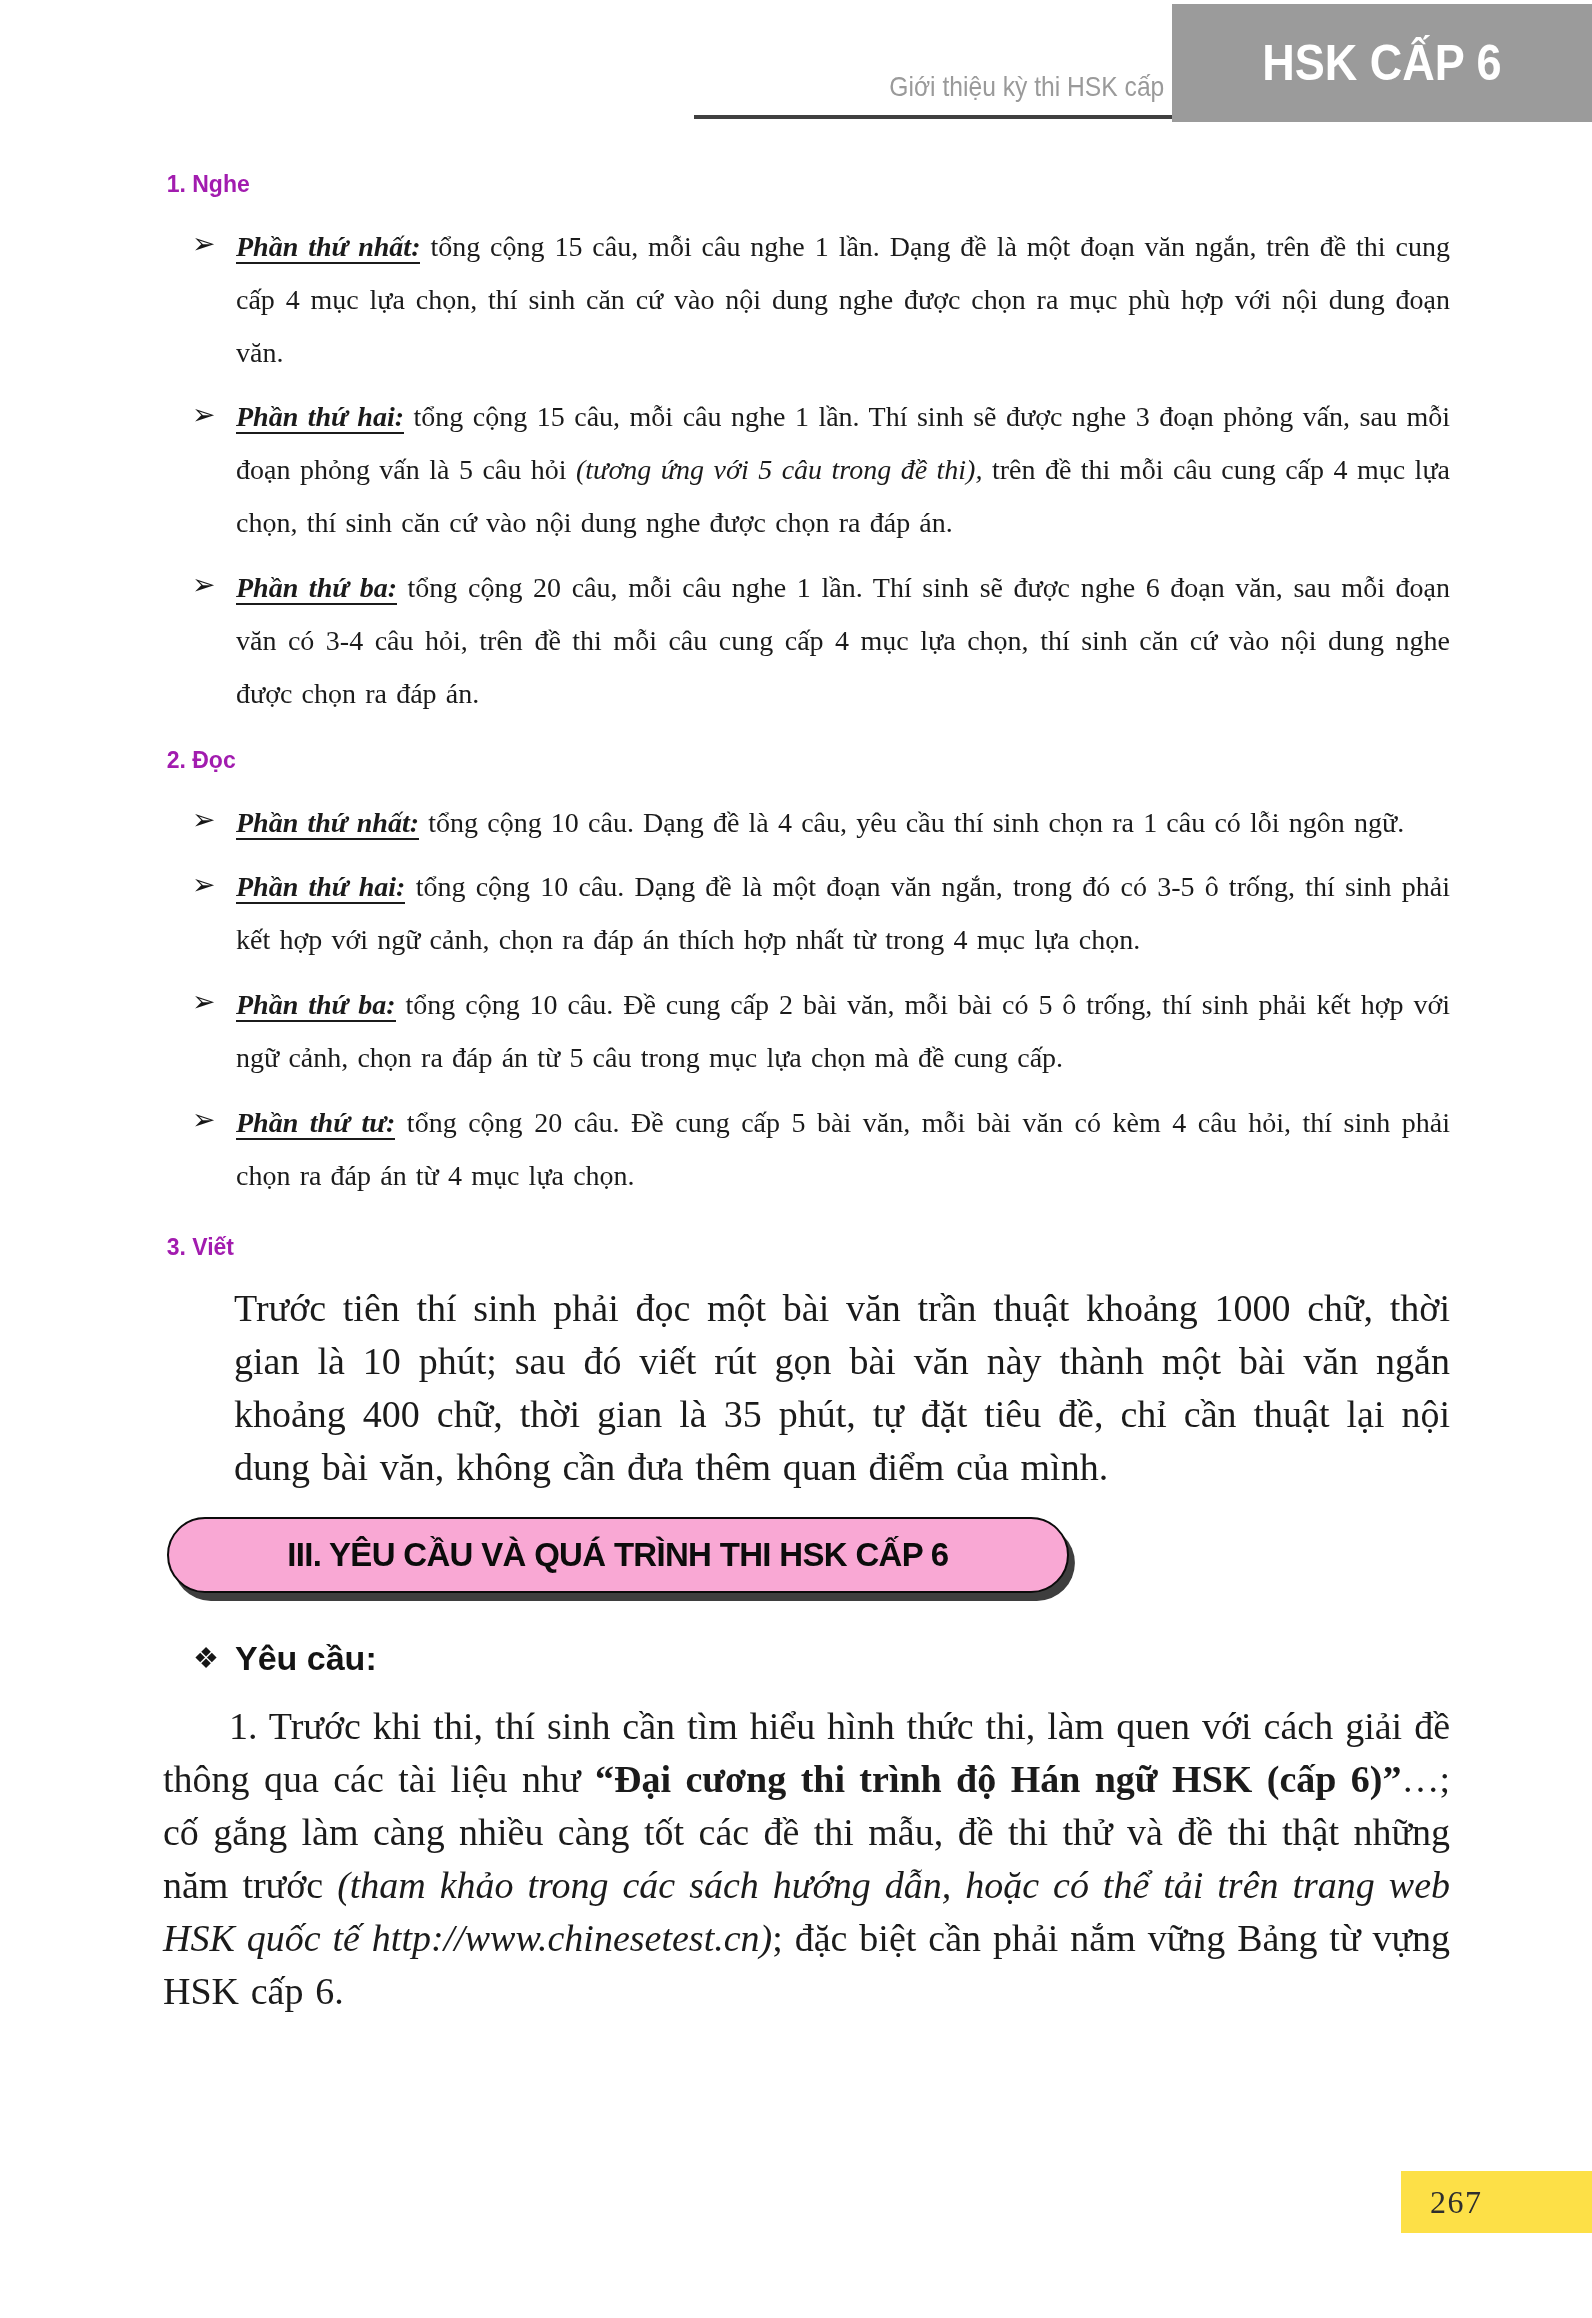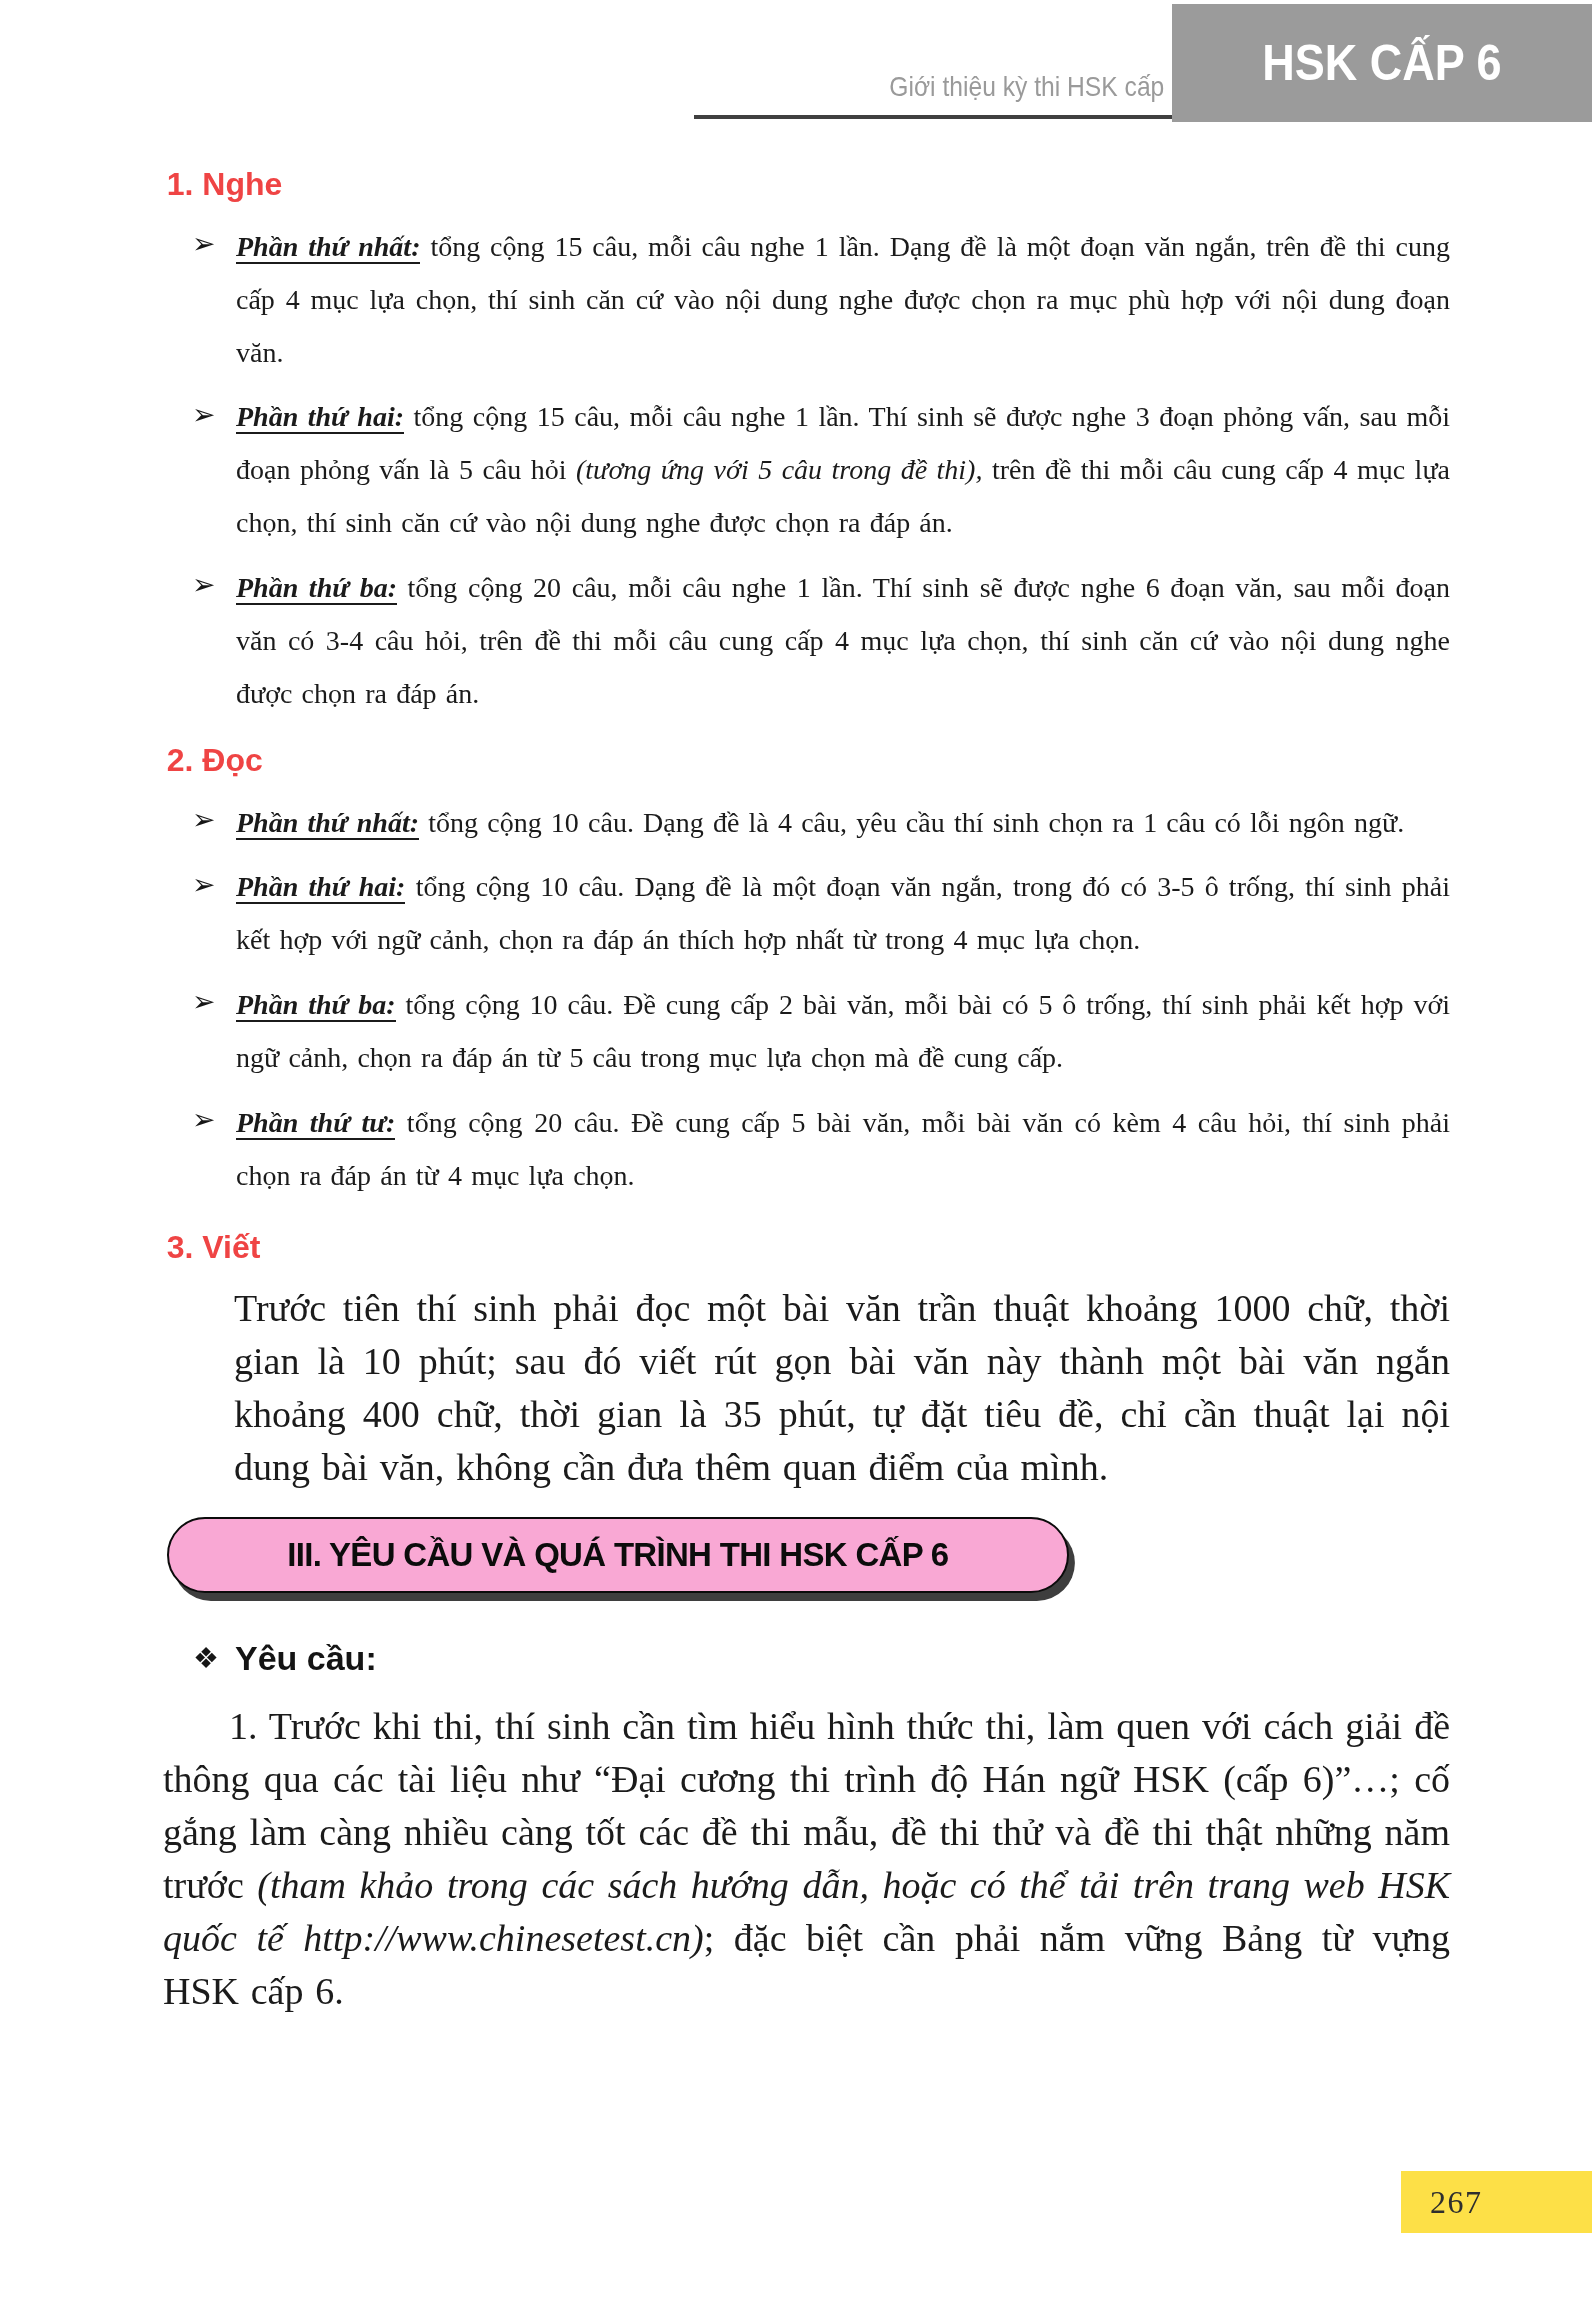--- a/index.html
+++ b/index.html
@@ -21,40 +21,40 @@
     position:absolute;left:694px;top:115px;width:836px;height:4.4px;background:#404040;
   }
   .header-title{
     position:absolute;top:71px;right:407px;
     font-family:"Liberation Sans",sans-serif;font-size:28px;color:#9a9a9a;
     white-space:nowrap;transform:scaleX(0.88);transform-origin:right center;
   }
   
   .content{position:absolute;top:0;left:163px;width:1287px;}
   h2{
-    font-family:"Liberation Sans",sans-serif;font-weight:bold;font-size:32px;
-    line-height:42px;color:#ef4444;margin:0 0 0 3.7px;
+    font-family:"Liberation Sans",sans-serif;font-weight:bold;font-size:23px;
+    line-height:42px;color:#a21caf;margin:0 0 0 3.7px;
   }
   .h-nghe{margin-top:163px;}
   .h-doc{margin-top:19px;}
   .h-viet{margin-top:24px;}
   p{margin:0;font-size:38px;line-height:53px;word-spacing:2.2px;}
   .blist{list-style:none;margin:14.6px 0 0 0;padding:0;}
   .blist li{
     position:relative;padding-left:73px;margin-bottom:11.7px;
     font-size:28px;line-height:53px;word-spacing:2.2px;text-align:justify;
   }
   .blist li:last-child{margin-bottom:0;}
   .arrow{
     position:absolute;left:29px;top:10.3px;font-size:28px;line-height:1;
     font-family:"DejaVu Sans",sans-serif;color:#161616;
   }
   .lbl{font-weight:bold;font-style:italic;border-bottom:2.2px solid #1b1b1b;padding-bottom:0;}
   em{font-style:italic;}
-  strong{font-weight:normal;}
+  strong{font-weight:bold;}
   .wpara{margin:14px 0 0 71px;text-align:justify;}
   
   .banner{
     margin:23px 0 0 3.7px;width:898px;height:72px;background:#f9a8d4;
     border:2.9px solid #0b0b0b;border-radius:38px;
     box-shadow:5.9px 8px 0 #3e3e3e;
     display:flex;align-items:center;justify-content:center;
   }
   .banner span{
     font-family:"Liberation Sans",sans-serif;font-weight:bold;font-size:34px;

